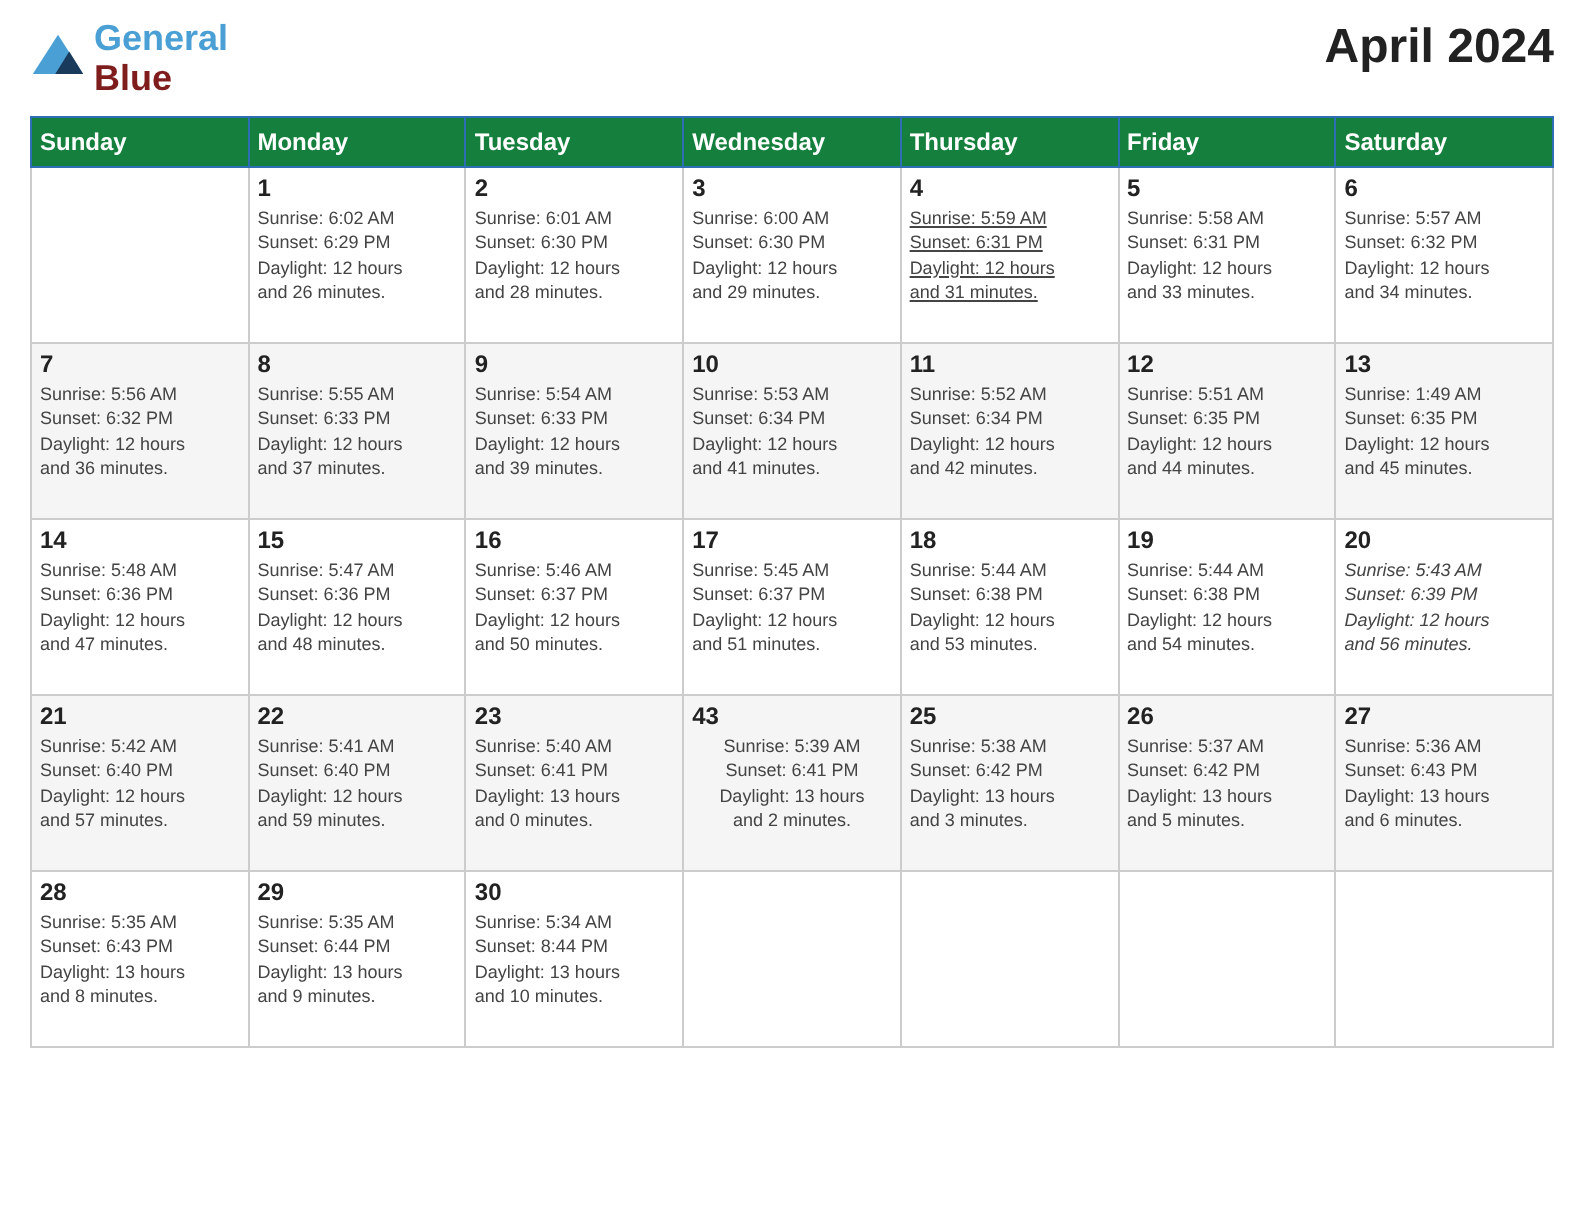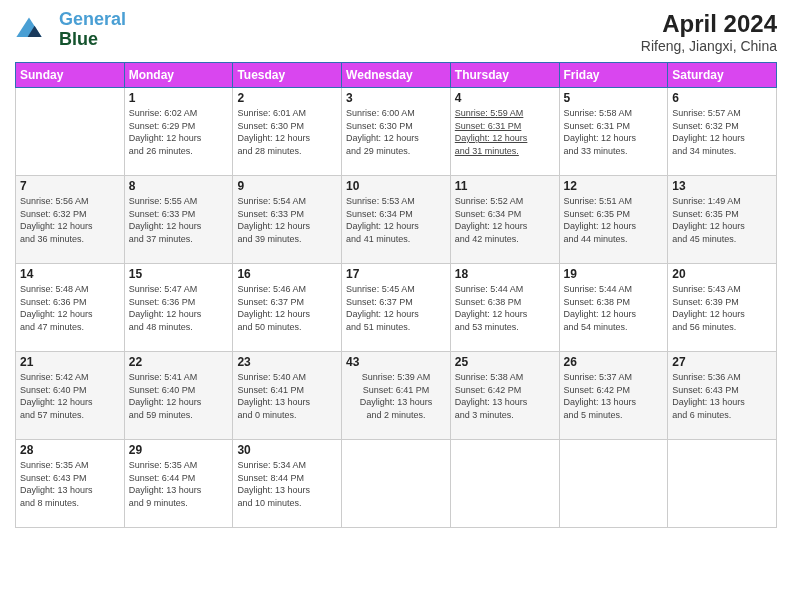--- a/index.html
+++ b/index.html
@@ -17,21 +17,21 @@
     }
     .header {
       display: flex;
       justify-content: space-between;
       align-items: flex-start;
       margin-bottom: 8px;
     }
     .logo {
       display: flex;
       align-items: center;
-      gap: 16px;
+      gap: 4px;
     }
     .logo-text {
       font-size: 18px;
       font-weight: bold;
       color: #1a3a5c;
       line-height: 1.1;
     }
     .logo-text span {
       color: #4a9fd4;
     }
@@ -88,42 +88,41 @@
     .empty-cell {
       background: #f9f9f9;
     }
     tr:nth-child(even) td {
       background: #f5f5f5;
     }
     tr:nth-child(odd) td {
       background: #fff;
     }
     .calendar thead tr th {
-      background: #d946ef;
+      background: #15803d;
     }
   </style>
 </head>
 <body>
 
 <div class="page">
   <div class="header">
     <div class="logo">
       <svg class="logo-icon" viewBox="0 0 40 40">
         <polygon points="20,2 38,30 2,30" fill="#4a9fd4"></polygon>
         <polygon points="28,14 38,30 18,30" fill="#1a3a5c"></polygon>
       </svg>
       <div>
         <div class="logo-text">
-          <span>General</span><span style="color:#14532d;display:block;">Blue</span>
+          <span>General</span><span style="color:#7f1d1d;display:block;">Blue</span>
         </div>
       </div>
     </div>
     <div class="title-block">
       <div class="month-year">April 2024</div>
-      <div class="location">Rifeng, Jiangxi, China</div>
     </div>
   </div>
 
   <table class="calendar">
     <thead>
       <tr>
       <th>Sunday</th>
           <th>Monday</th>
           <th>Tuesday</th>
           <th>Wednesday</th>
@@ -267,21 +266,21 @@
           </td>
           <td>
             <span class="day-num">19</span>
             <div class="day-info" style="white-space: pre-line;">Sunrise: 5:44 AM
 Sunset: 6:38 PM
 Daylight: 12 hours
 and 54 minutes.</div>
           </td>
           <td>
             <span class="day-num">20</span>
-            <div class="day-info" style="white-space: pre-line;">Sunrise: 5:43 AM
+            <div class="day-info" style="white-space: pre-line; font-style: italic;">Sunrise: 5:43 AM
 Sunset: 6:39 PM
 Daylight: 12 hours
 and 56 minutes.</div>
           </td>
         </tr>
         <tr>
           <td>
             <span class="day-num">21</span>
             <div class="day-info" style="white-space: pre-line;">Sunrise: 5:42 AM
 Sunset: 6:40 PM

